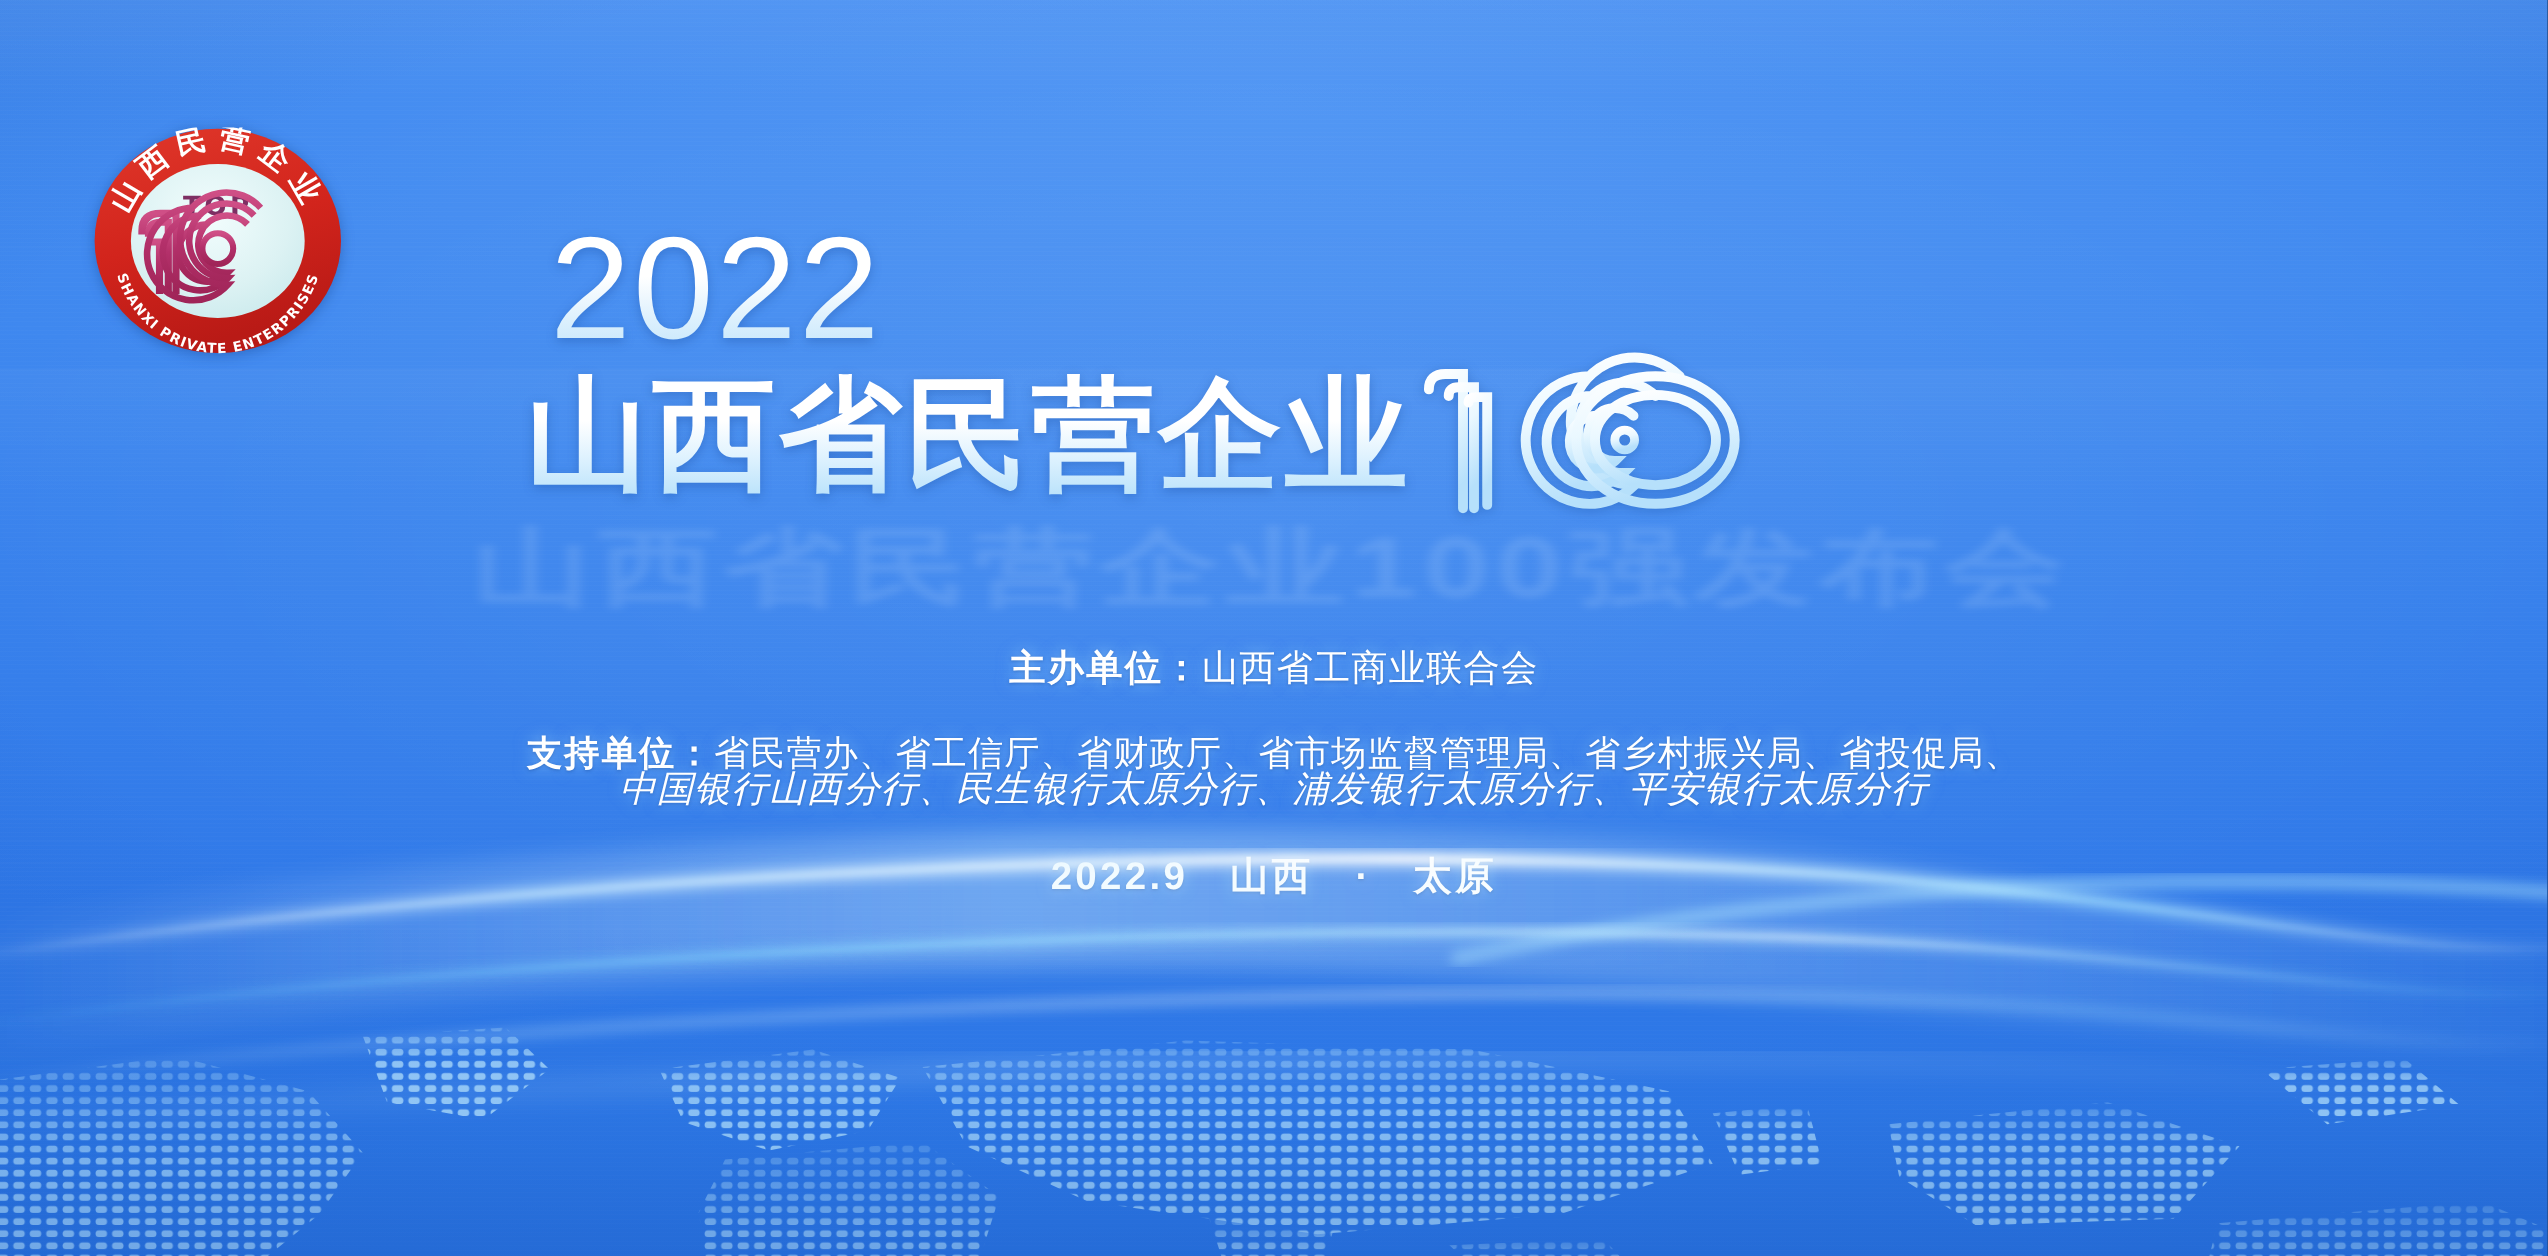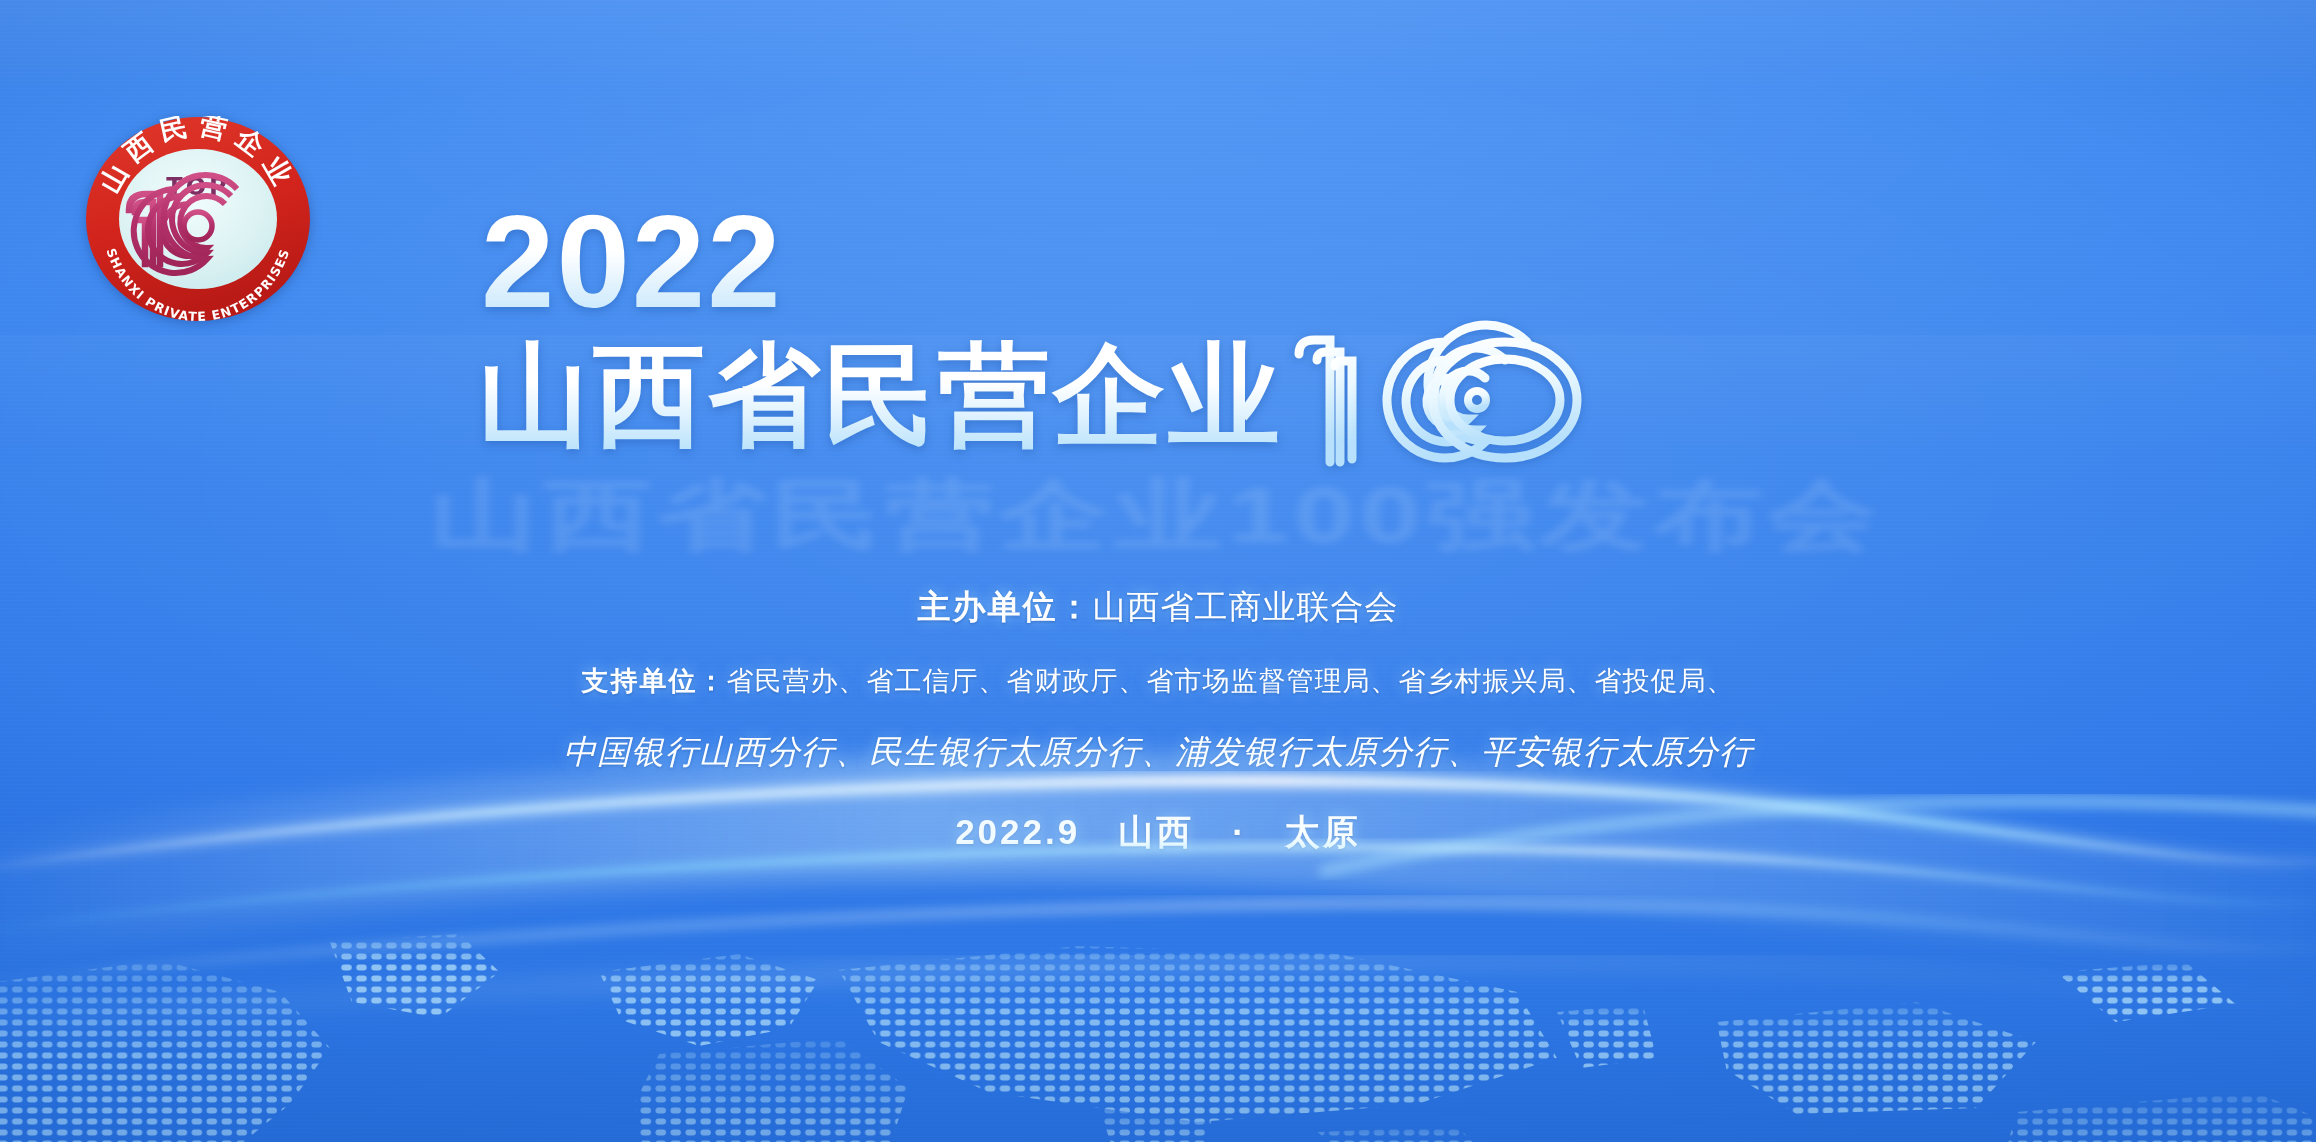--- a/index.html
+++ b/index.html
@@ -68,23 +68,23 @@
   .seal {
     position: absolute;
     left: 85px; top: 116px;
     width: 226px; height: 206px;
   }
   .seal-svg { width: 100%; height: 100%; display:block; filter: drop-shadow(0 2px 6px rgba(0,40,110,.32)); }
 
   
   .year {
     position: absolute;
-    left: 481px; top: 196px;
+    left: 500px; top: 196px;
     font-size: 132px;
-    font-weight: bold;
+    font-weight: normal;
     letter-spacing: 2px;
     line-height: 1;
     background: linear-gradient(180deg, #ffffff 0%, #ffffff 42%, #dcf0fd 72%, #bfe4fb 100%);
     -webkit-background-clip: text;
     background-clip: text;
     color: transparent;
     text-shadow: none;
     filter: drop-shadow(0 3px 5px rgba(12,60,140,.30));
     text-align: right;
   }
@@ -123,21 +123,21 @@
     left: 0; right: 0; top: 590px;
     text-align: center;
     color: #ffffff;
   }
   .info-line {
     line-height: 1;
     white-space: nowrap;
     text-shadow: 0 0 14px rgba(170,225,255,.55), 0 1px 3px rgba(10,55,135,.45);
   }
   .line-1 { font-size: 33px; margin-bottom: 45px; }
-  .line-2 { font-size: 27px; margin-bottom: 40px; }
+  .line-2 { font-size: 32px; }
   .line-3 { font-size: 33px; margin-bottom: 46px; font-style: italic; }
   .line-4 { font-size: 35px; font-weight: bold; letter-spacing: 3px; }
   .lbl { font-weight: bold; letter-spacing: 2px; }
   .val { font-weight: normal; letter-spacing: 1px; }
 
   
   .bottom-wrap {
     position: absolute;
     left: 0; right: 0; bottom: 0; height: 420px;
     overflow: hidden;

